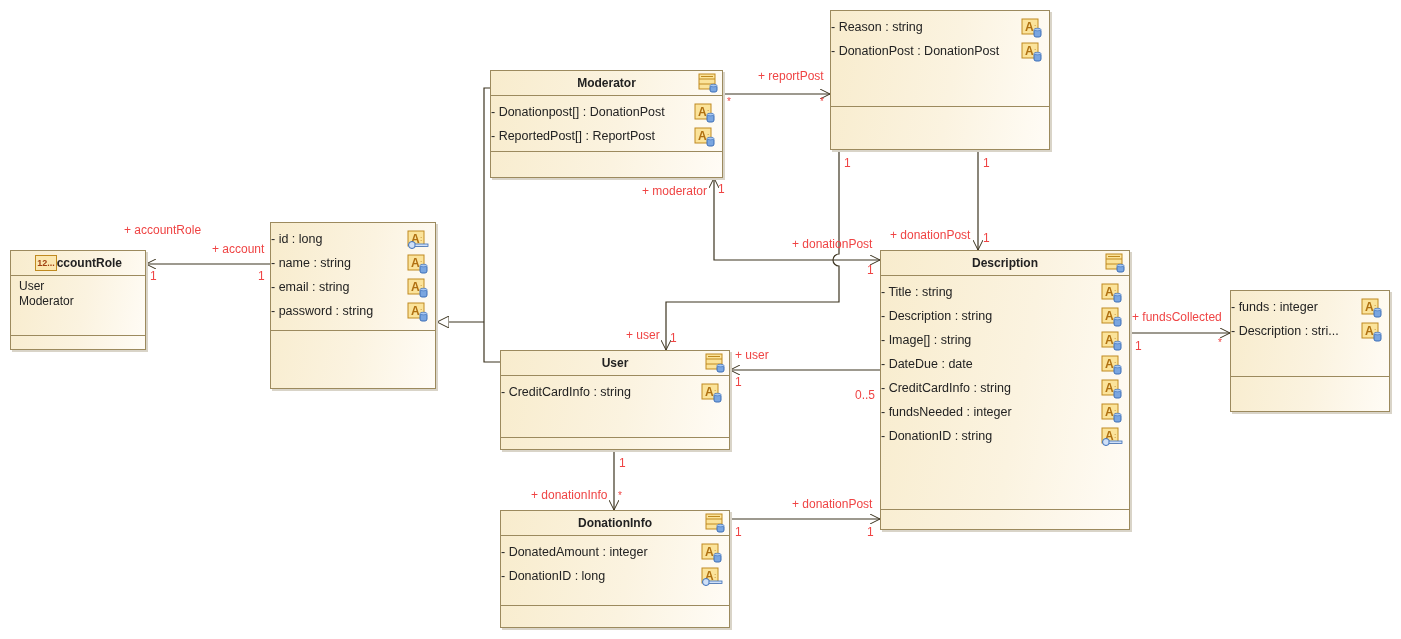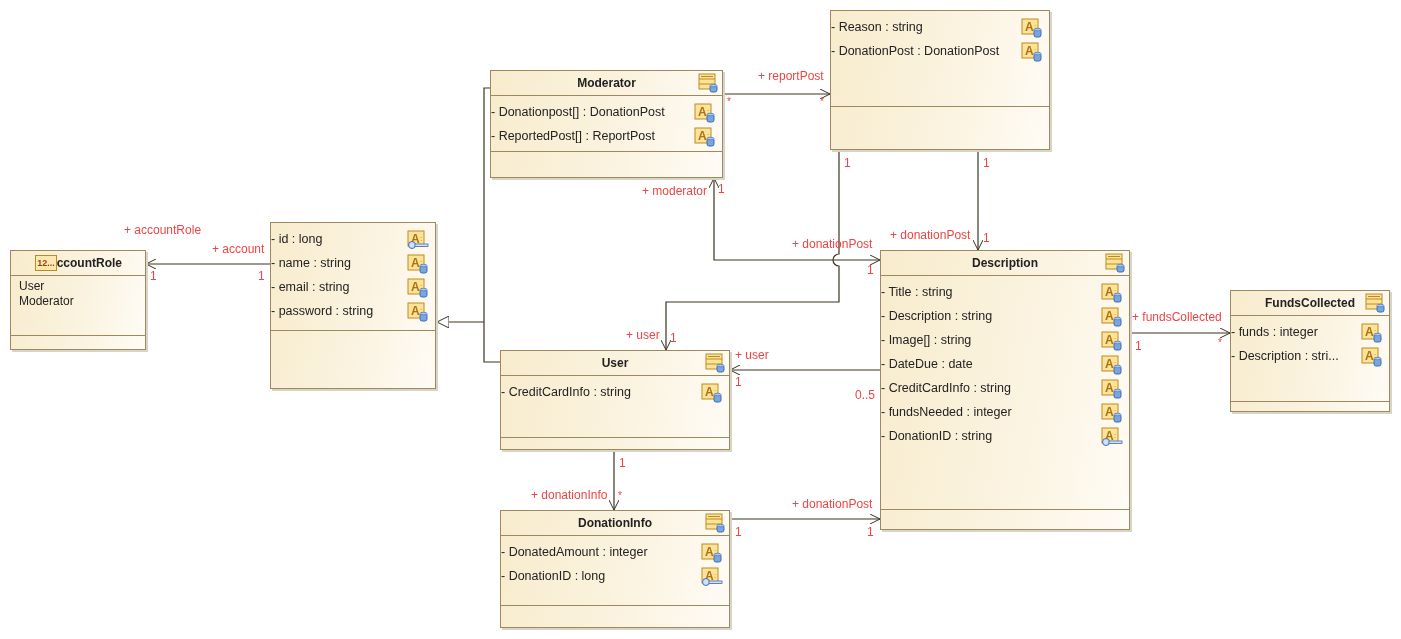--- a/index.html
+++ b/index.html
@@ -273,31 +273,20 @@
             <rect x="1" y="1" width="16" height="15" fill="#fbe39a" stroke="#c08a20"></rect>
             <text x="4" y="13" font-family="Liberation Sans, sans-serif" font-size="12" font-weight="bold" fill="#b07010">A</text>
             <text x="13" y="11" font-family="Liberation Sans, sans-serif" font-size="8" fill="#b07010">:</text>
             <circle cx="5" cy="15" r="3.5" fill="#cfe0f7" stroke="#3c6fb8"></circle>
             <rect x="8" y="14" width="13" height="2.4" fill="#cfe0f7" stroke="#3c6fb8" stroke-width="0.8"></rect>
           </svg></span></div>
     </div>
 </div>
 
 <div class="cls" style="left:1230px;top:290px;width:160px;height:122px">
-  <div class="hdr">
-    <span>FundsCollected</span>
-    <span class="cls-icon"><svg viewBox="0 0 20 20" width="20" height="20">
-          <rect x="1" y="1" width="16" height="15" fill="#fbe39a" stroke="#c08a20"></rect>
-          <line x1="1" y1="6" x2="17" y2="6" stroke="#c08a20"></line>
-          <line x1="1" y1="11" x2="17" y2="11" stroke="#c08a20"></line>
-          <line x1="3" y1="3.5" x2="15" y2="3.5" stroke="#c08a20"></line>
-          <rect x="12" y="12" width="7" height="7" rx="2" fill="#7aa6e0" stroke="#3c6fb8"></rect>
-          <ellipse cx="15.5" cy="12.5" rx="3.5" ry="1.3" fill="#a9c8f0" stroke="#3c6fb8" stroke-width="0.6"></ellipse>
-        </svg></span>
-  </div>
   <div class="attrs" style="height:86px">
       <div class="attr"><span>- funds : integer</span><span class="attr-icon"><svg viewBox="0 0 22 20" width="22" height="20">
             <rect x="1" y="1" width="16" height="15" fill="#fbe39a" stroke="#c08a20"></rect>
             <text x="4" y="13" font-family="Liberation Sans, sans-serif" font-size="12" font-weight="bold" fill="#b07010">A</text>
             <text x="13" y="11" font-family="Liberation Sans, sans-serif" font-size="8" fill="#b07010">:</text>
             <rect x="13" y="11" width="7" height="8" rx="2" fill="#7aa6e0" stroke="#3c6fb8"></rect>
             <ellipse cx="16.5" cy="11.5" rx="3.5" ry="1.3" fill="#a9c8f0" stroke="#3c6fb8" stroke-width="0.6"></ellipse>
           </svg></span></div>
       <div class="attr"><span>- Description : stri...</span><span class="attr-icon"><svg viewBox="0 0 22 20" width="22" height="20">
             <rect x="1" y="1" width="16" height="15" fill="#fbe39a" stroke="#c08a20"></rect>

